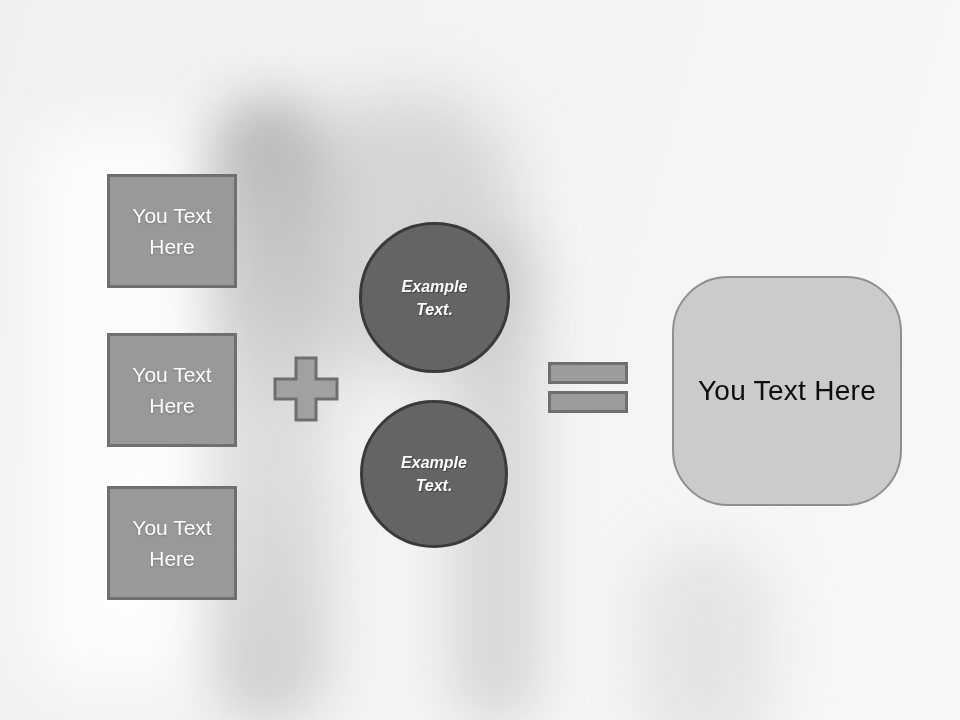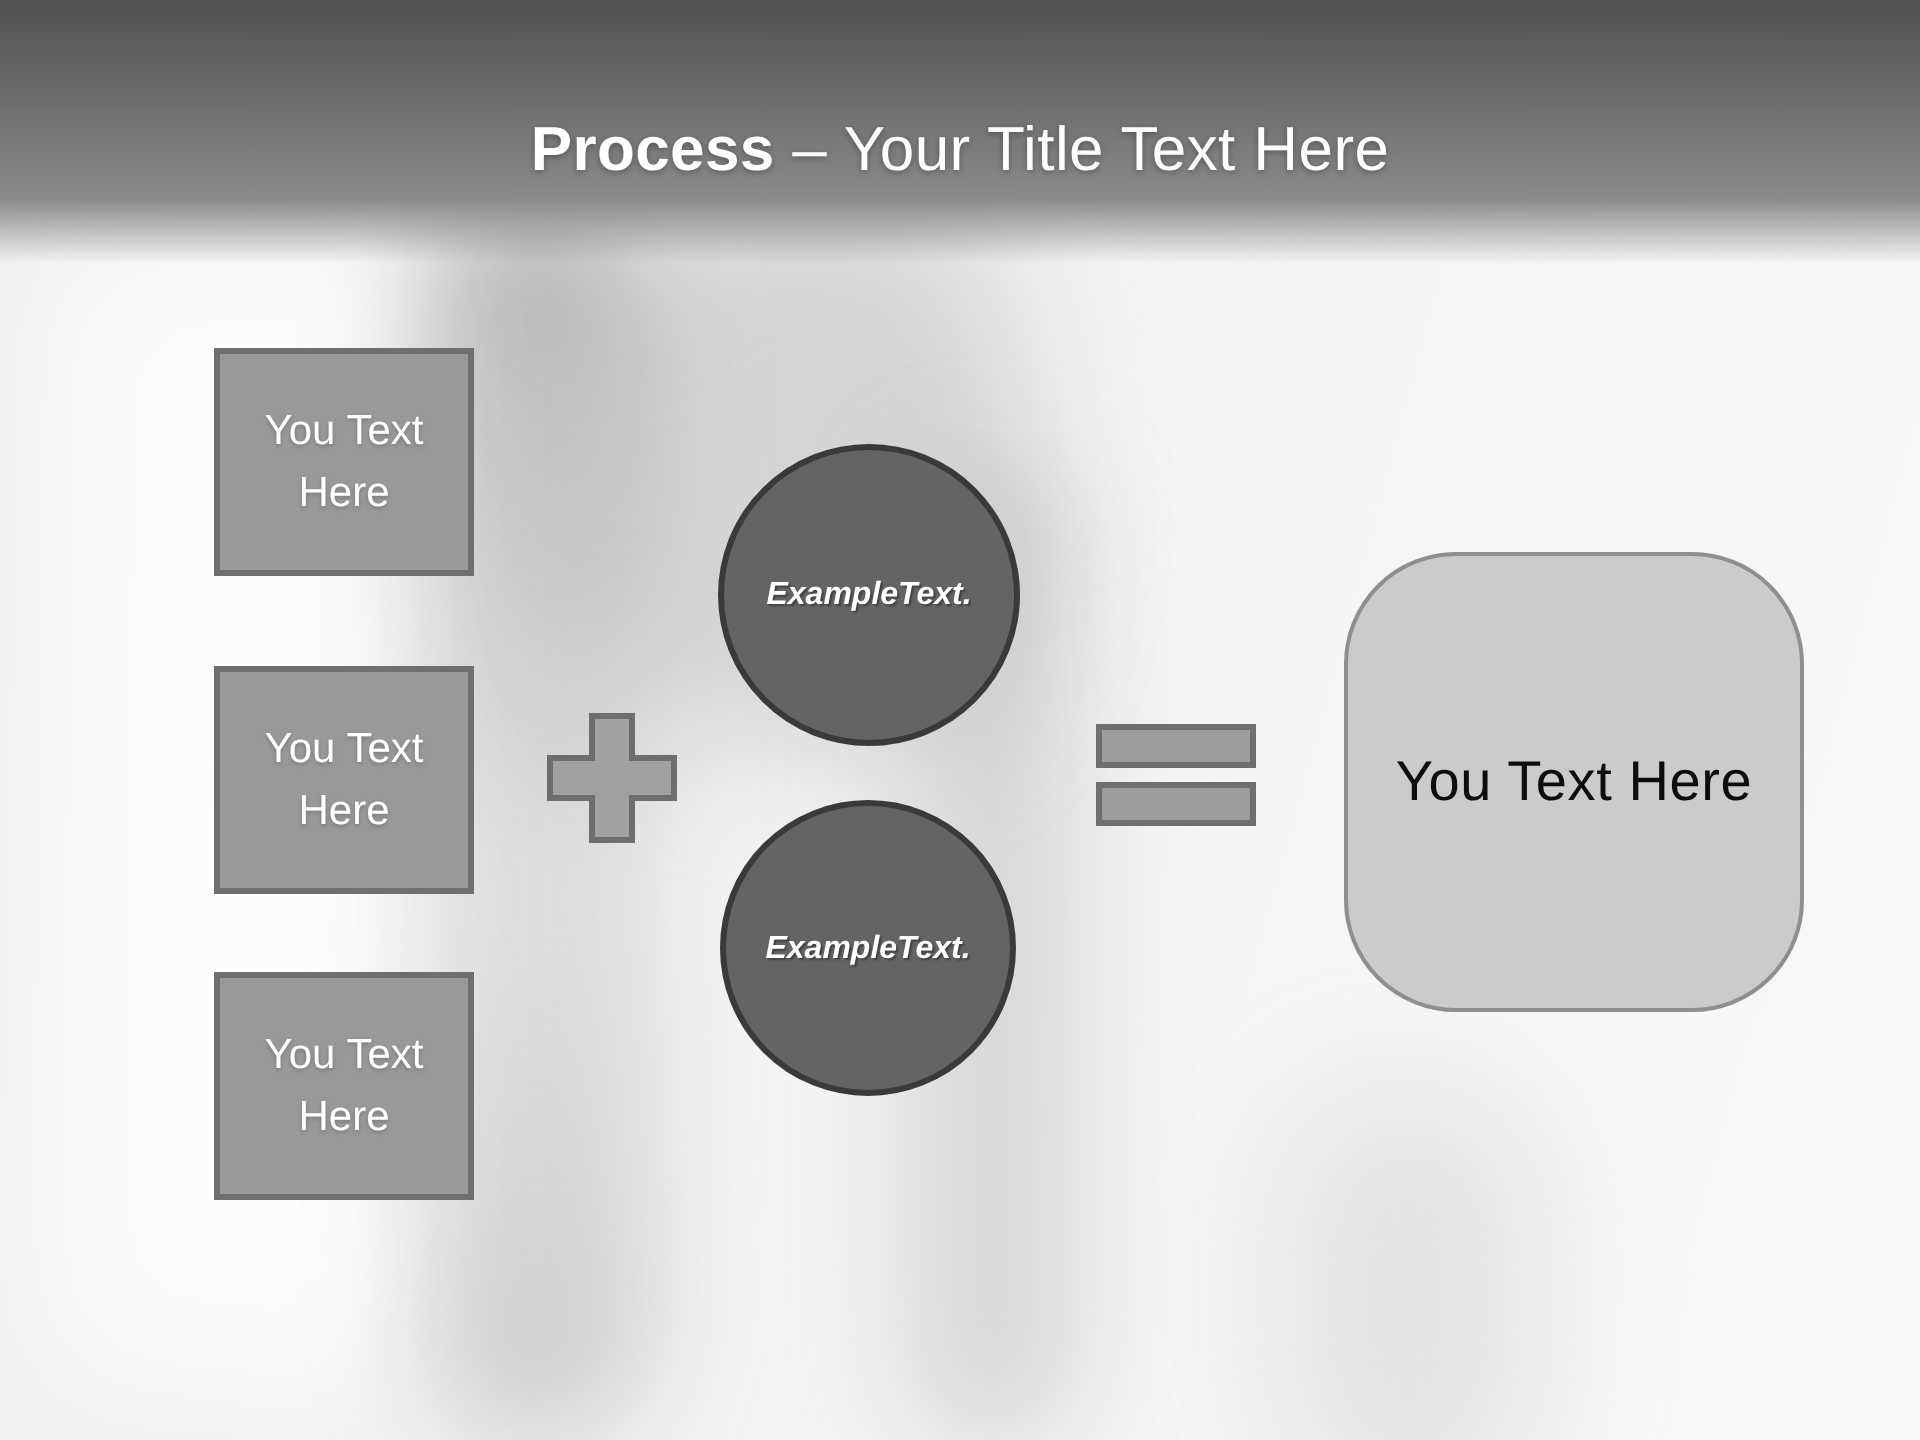--- a/index.html
+++ b/index.html
@@ -96,21 +96,21 @@
   .sq-2 { top: 333px; }
   .sq-3 { top: 486px; }
 
   .plus-wrap { left: 272px; top: 355px; width: 68px; height: 68px; }
 
   .circle {
     width: 151px; height: 151px;
     border-radius: 50%;
     background: #646464;
     border: 3px solid #3a3a3a;
-    display: flex; 
+    display: flex; flex-direction: column;
     align-items: center; justify-content: center;
     text-align: center;
   }
   .circle .c-line {
     color: #ffffff;
     font-weight: 700;
     font-style: italic;
     font-size: 16px;
     line-height: 23px;
     text-shadow: 1px 1px 1px rgba(0,0,0,0.35);
@@ -146,25 +146,20 @@
 <body>
 
 <div class="slide">
 
   <div class="bg-blur blur-white"></div>
   <div class="bg-blur blur-a"></div>
   <div class="bg-blur blur-b"></div>
   <div class="bg-blur blur-c"></div>
   <div class="bg-blur blur-d"></div>
 
-  <div class="header">
-    <div class="title">
-      <span class="bold">Process</span><span class="rest"> – Your Title Text Here</span>
-    </div>
-  </div>
 
   <div class="shape sq-box sq-1">
     <div class="label">You Text Here</div>
   </div>
   <div class="shape sq-box sq-2">
     <div class="label">You Text Here</div>
   </div>
   <div class="shape sq-box sq-3">
     <div class="label">You Text Here</div>
   </div>

